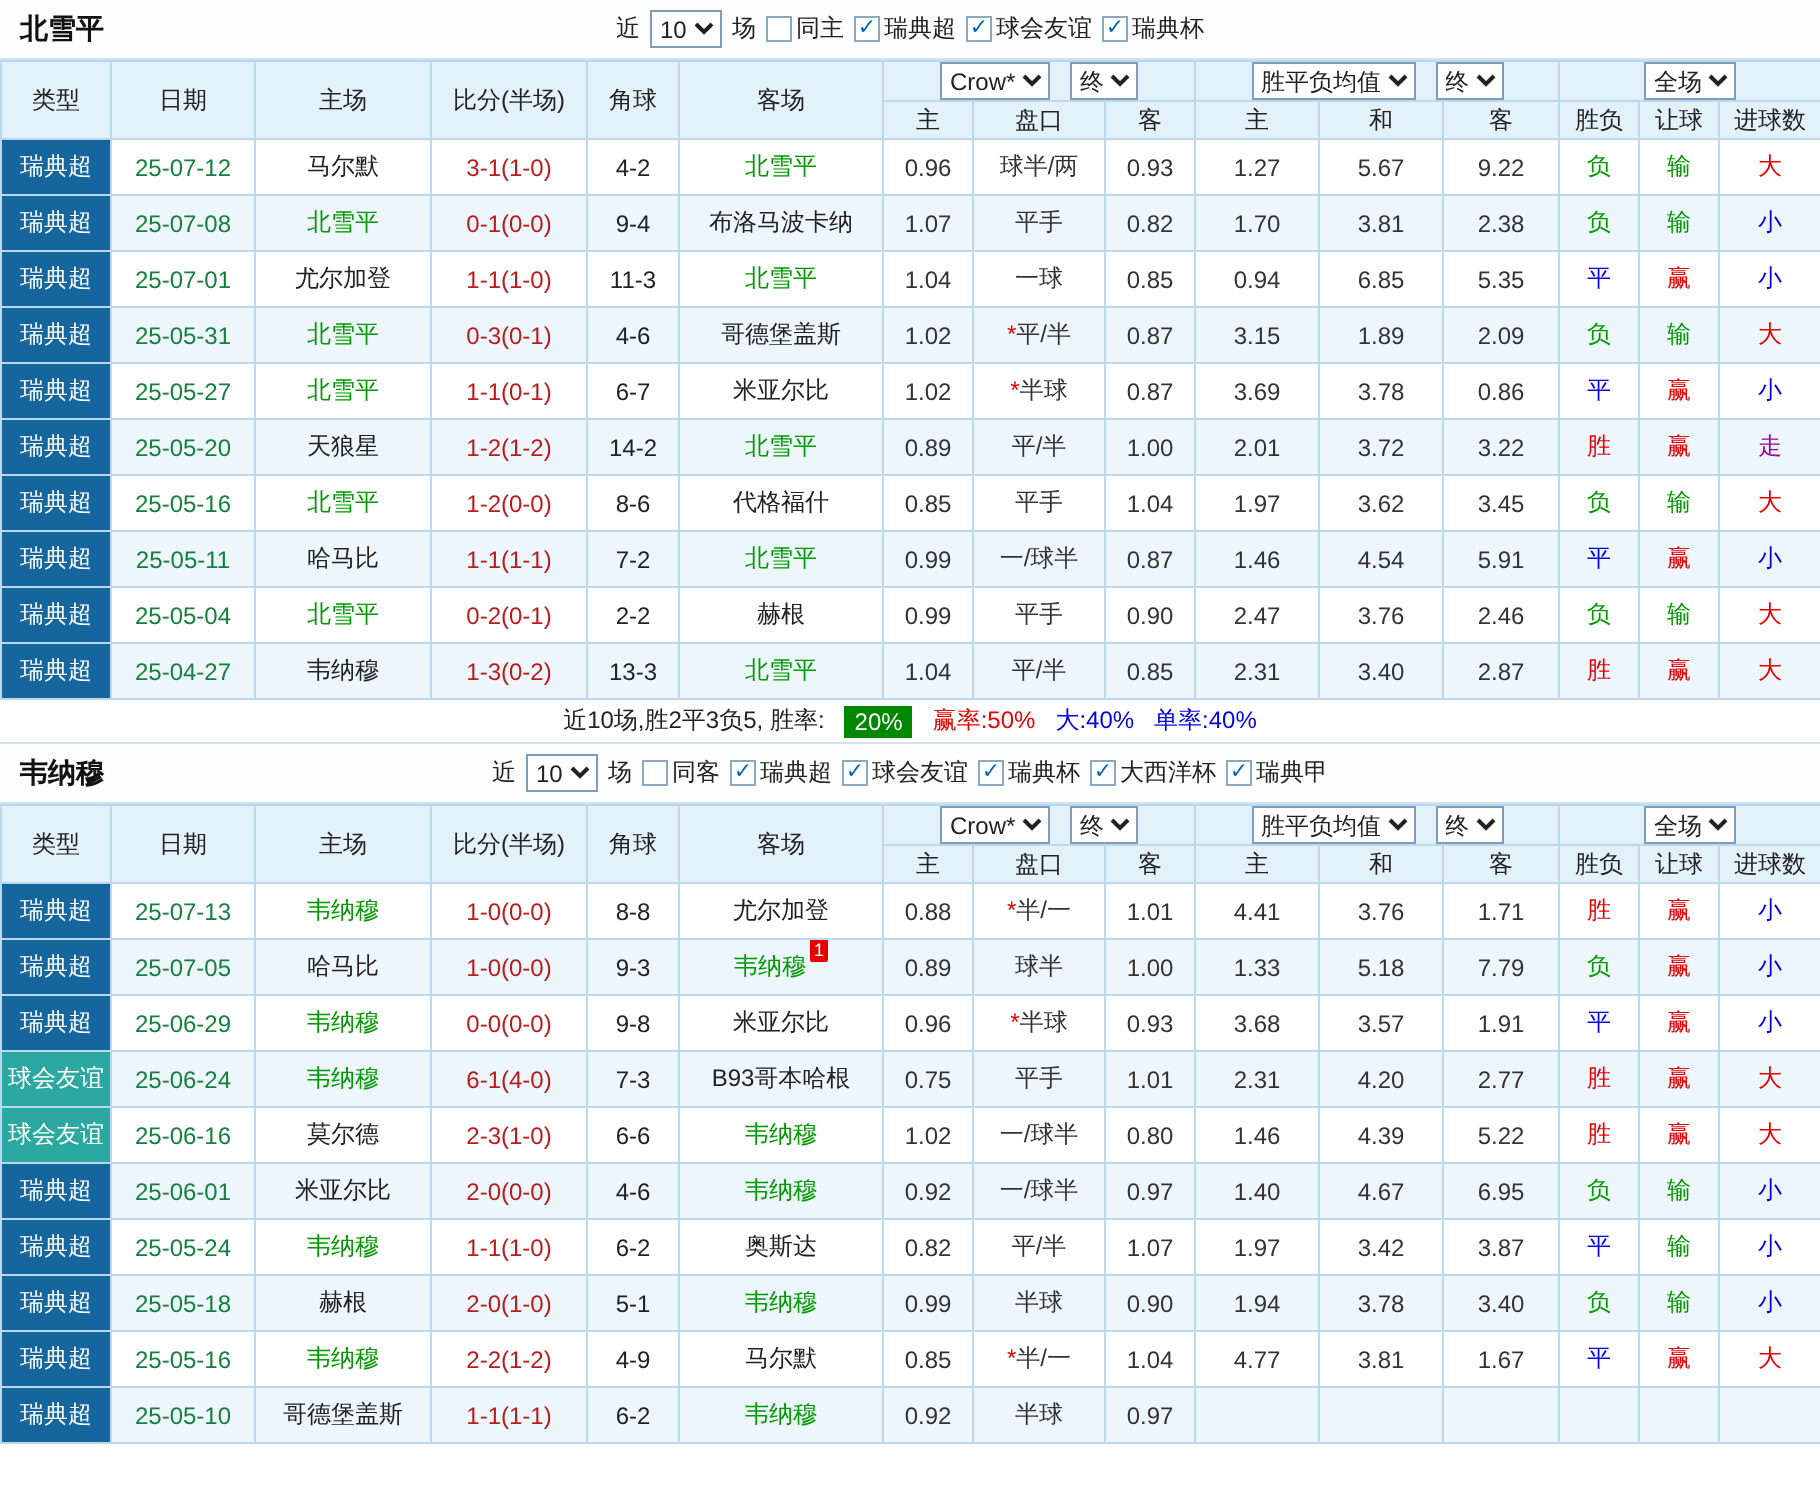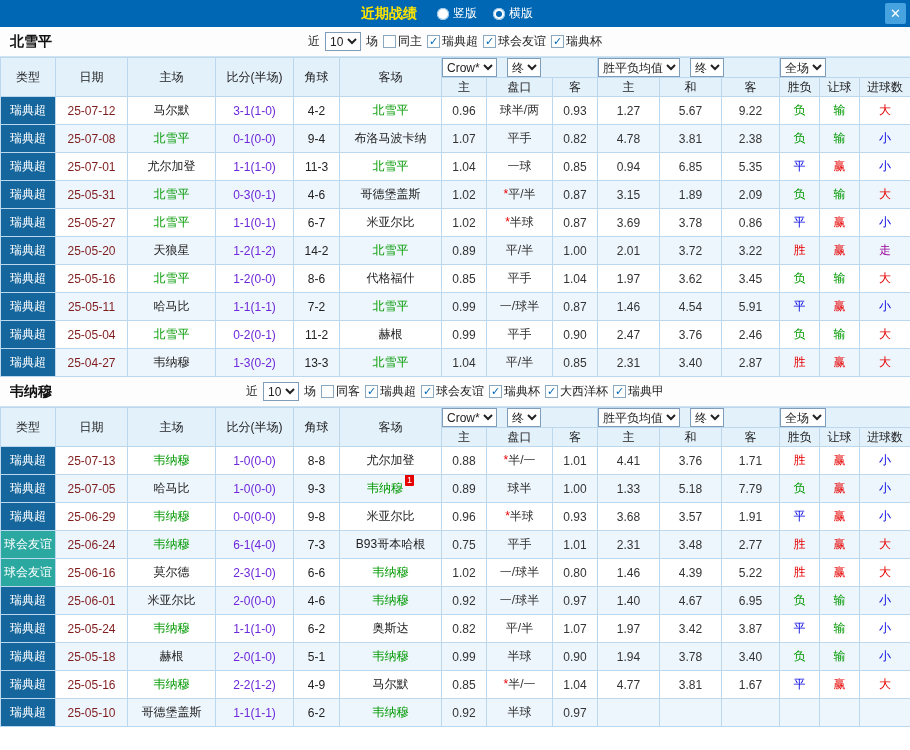--- a/index.html
+++ b/index.html
@@ -20,59 +20,45 @@
   .team-name{font-size:14px;font-weight:bold;color:#111;margin-left:10px}
   .filters{position:absolute;left:50%;transform:translateX(-50%);display:flex;align-items:center;gap:5px;white-space:nowrap}
   .cb{display:inline-flex;align-items:center;gap:2px;cursor:pointer}
   .cb .box{width:13px;height:13px;border:1px solid #8aa8c0;background:#fff;display:inline-flex;align-items:center;justify-content:center;font-size:11px;line-height:1;color:#0067b4;font-weight:bold}
   select{height:19px;font-size:12px;border:1px solid #7f9db9;background:#fff;font-family:inherit;color:#222}
 
   
   table{border-collapse:collapse;table-layout:fixed;width:910px}
   th,td{border:1px solid #bcd8ee;text-align:center;padding:0;overflow:hidden;white-space:nowrap}
   thead th{background:#e3f1fb;font-weight:normal;height:19px;color:#222}
-  .ctrl{display:flex;align-items:center;justify-content:flex-start;gap:10px}
+  .ctrl{display:flex;align-items:center;justify-content:center;gap:10px}
   tbody td{height:28px}
   tbody tr.odd td{background:#fff}
   tbody tr.even td{background:#eef6fd}
   td.lg{color:#fff}
   td.lg.super{background:#15669d}
   td.lg.friendly{background:#2ba8a0}
-  td.date{color:#7f1d1d}
-  td.score{color:#6d28d9}
+  td.date{color:#15803d}
+  td.score{color:#b91c1c}
   td.team.focus{color:#009900}
   td.num{color:#333}
   .c-red{color:#e60000}
   .c-green{color:#009900}
   .c-blue{color:#0000e0}
   .c-purple{color:#990099}
   .badge{background:#e60000;color:#fff;font-size:9px;line-height:1;padding:1px 2px;margin-left:2px;border-radius:1px;position:relative;top:-4px}
 
   
   .summary{height:22px;display:flex;align-items:center;justify-content:center;gap:10px;background:#fff;border-bottom:1px solid #cfe3f1;font-size:12px;color:#222}
   .rate-badge{background:#008800;color:#fff;padding:1px 5px}
 </style>
 </head>
 <body>
 
 <div class="page">
-  <div class="titlebar">
-    <div class="tb-center" style="display:flex;align-items:center">
-      <span class="tb-title">近期战绩</span>
-      <label class="radio">
-        <span class="radio-circle"></span>
-        <span>竖版</span>
-      </label>
-      <label class="radio">
-        <span class="radio-circle checked"></span>
-        <span>横版</span>
-      </label>
-    </div>
-    <div class="close-btn">✕</div>
-  </div>
 
   <div id="sections">
       <div class="section">
         <div class="sec-header">
           <span class="team-name">北雪平</span>
           <div class="filters">
             <span>近</span>
             <select><option>10</option></select>
             <span>场</span>
             <label class="cb">
@@ -170,21 +156,21 @@
             <tr class="even">
               <td class="lg super">瑞典超</td>
               <td class="date">25-07-08</td>
               <td class="team focus">北雪平</td>
               <td class="score">0-1(0-0)</td>
               <td class="corner">9-4</td>
               <td class="team">布洛马波卡纳</td>
               <td class="num">1.07</td>
               <td class="num">平手</td>
               <td class="num">0.82</td>
-              <td class="num">4.78</td>
+              <td class="num">1.70</td>
               <td class="num">3.81</td>
               <td class="num">2.38</td>
               <td class="c-green">负</td>
               <td class="c-green">输</td>
               <td class="c-blue">小</td>
             </tr>
             <tr class="odd">
               <td class="lg super">瑞典超</td>
               <td class="date">25-07-01</td>
               <td class="team">尤尔加登</td>
@@ -284,21 +270,21 @@
               <td class="num">5.91</td>
               <td class="c-blue">平</td>
               <td class="c-red">赢</td>
               <td class="c-blue">小</td>
             </tr>
             <tr class="odd">
               <td class="lg super">瑞典超</td>
               <td class="date">25-05-04</td>
               <td class="team focus">北雪平</td>
               <td class="score">0-2(0-1)</td>
-              <td class="corner">11-2</td>
+              <td class="corner">2-2</td>
               <td class="team">赫根</td>
               <td class="num">0.99</td>
               <td class="num">平手</td>
               <td class="num">0.90</td>
               <td class="num">2.47</td>
               <td class="num">3.76</td>
               <td class="num">2.46</td>
               <td class="c-green">负</td>
               <td class="c-green">输</td>
               <td class="c-red">大</td>
@@ -315,20 +301,27 @@
               <td class="num">0.85</td>
               <td class="num">2.31</td>
               <td class="num">3.40</td>
               <td class="num">2.87</td>
               <td class="c-red">胜</td>
               <td class="c-red">赢</td>
               <td class="c-red">大</td>
             </tr>
           </tbody>
         </table>
+        <div class="summary">
+          <span>近10场,胜2平3负5, 胜率:</span>
+          <span class="rate-badge">20%</span>
+          <span class="c-red">赢率:50%</span>
+          <span class="c-blue">大:40%</span>
+          <span class="c-blue">单率:40%</span>
+        </div>
       </div>
       <div class="section">
         <div class="sec-header">
           <span class="team-name">韦纳穆</span>
           <div class="filters">
             <span>近</span>
             <select><option>10</option></select>
             <span>场</span>
             <label class="cb">
               <span class="box"></span>
@@ -468,21 +461,21 @@
               <td class="lg friendly">球会友谊</td>
               <td class="date">25-06-24</td>
               <td class="team focus">韦纳穆</td>
               <td class="score">6-1(4-0)</td>
               <td class="corner">7-3</td>
               <td class="team">B93哥本哈根</td>
               <td class="num">0.75</td>
               <td class="num">平手</td>
               <td class="num">1.01</td>
               <td class="num">2.31</td>
-              <td class="num">3.48</td>
+              <td class="num">4.20</td>
               <td class="num">2.77</td>
               <td class="c-red">胜</td>
               <td class="c-red">赢</td>
               <td class="c-red">大</td>
             </tr>
             <tr class="odd">
               <td class="lg friendly">球会友谊</td>
               <td class="date">25-06-16</td>
               <td class="team">莫尔德</td>
               <td class="score">2-3(1-0)</td>

